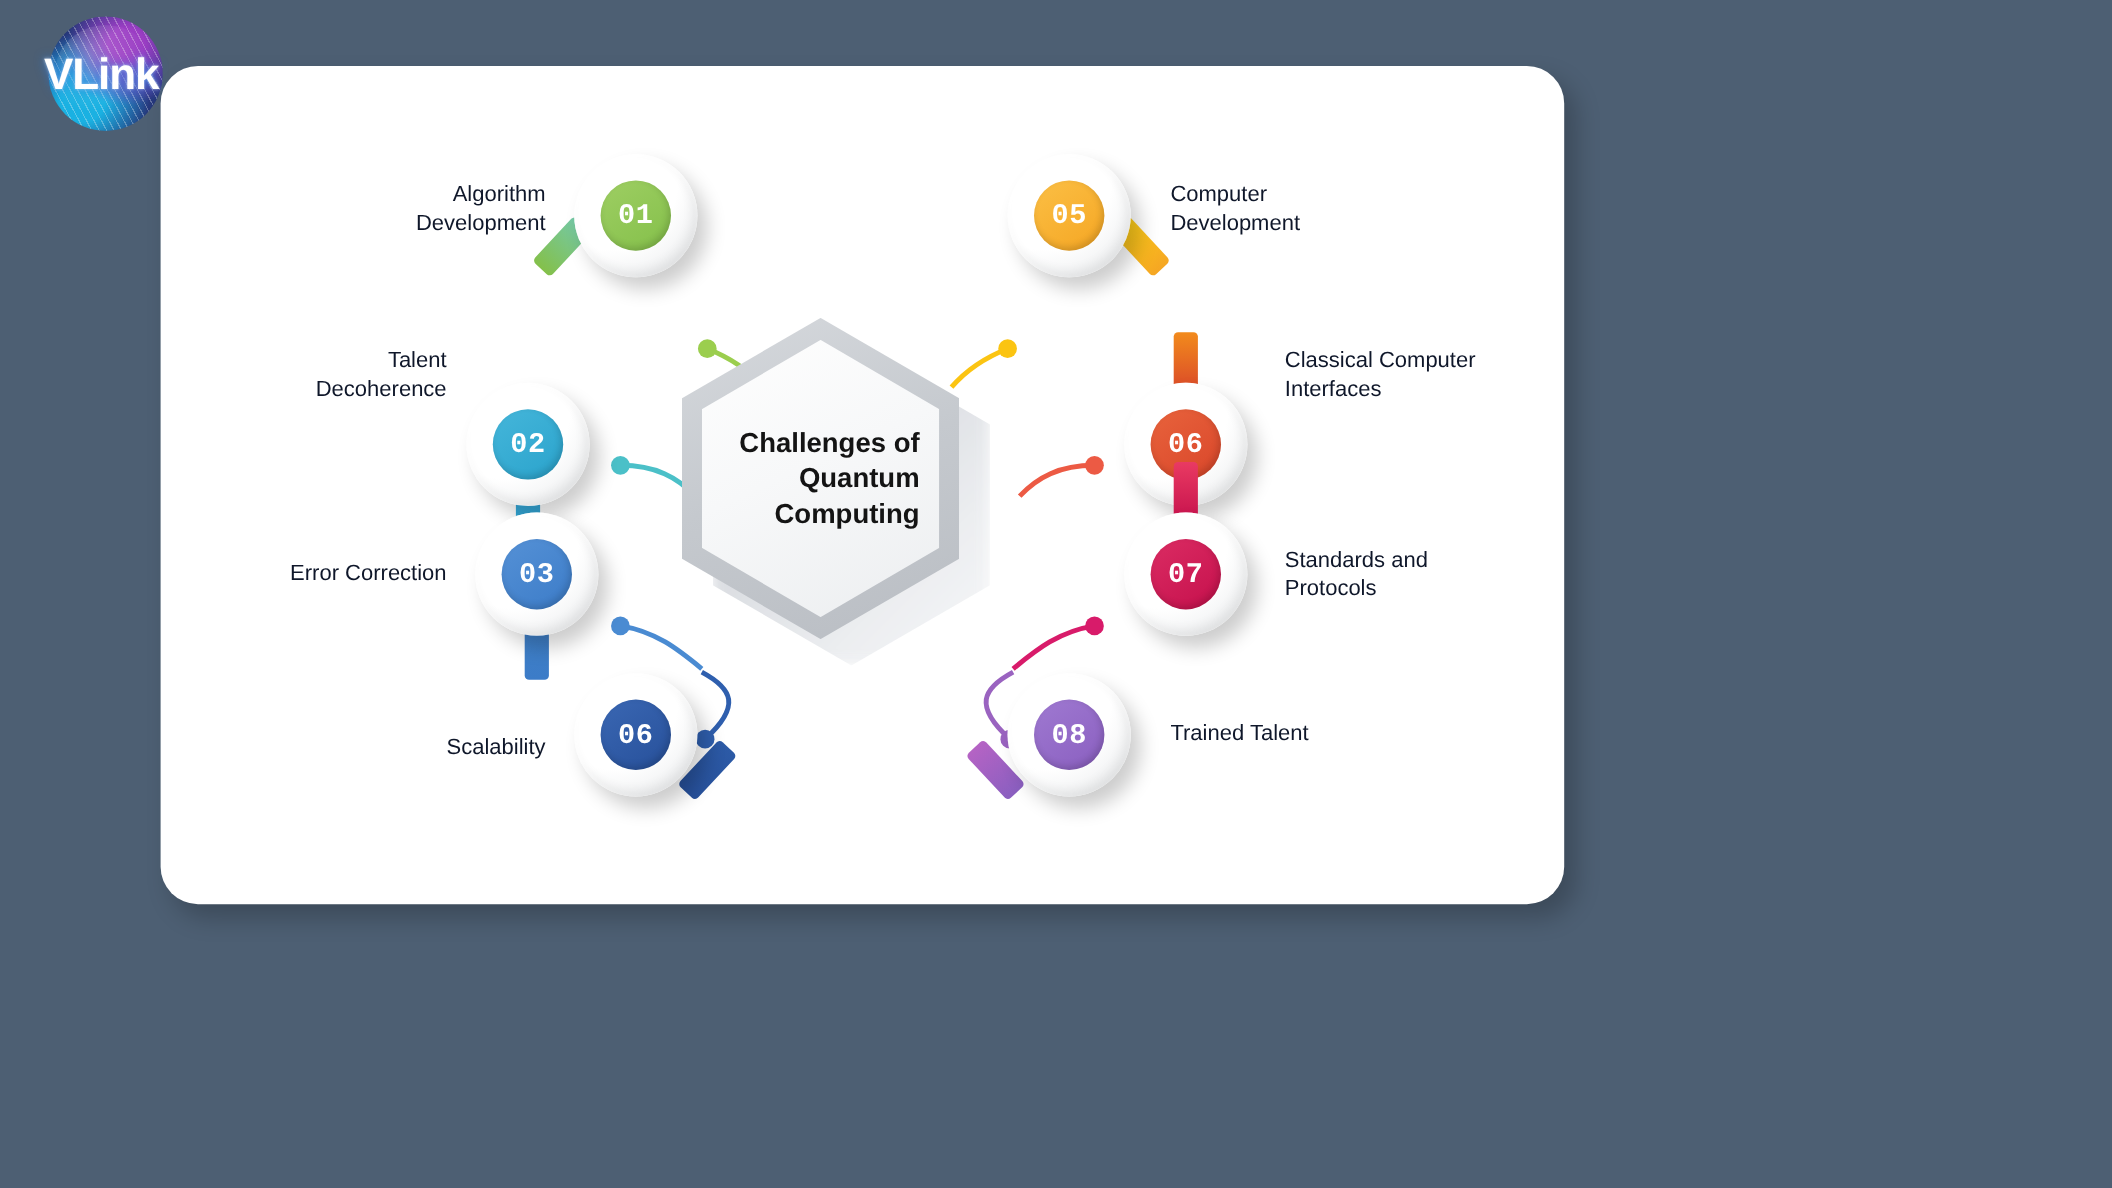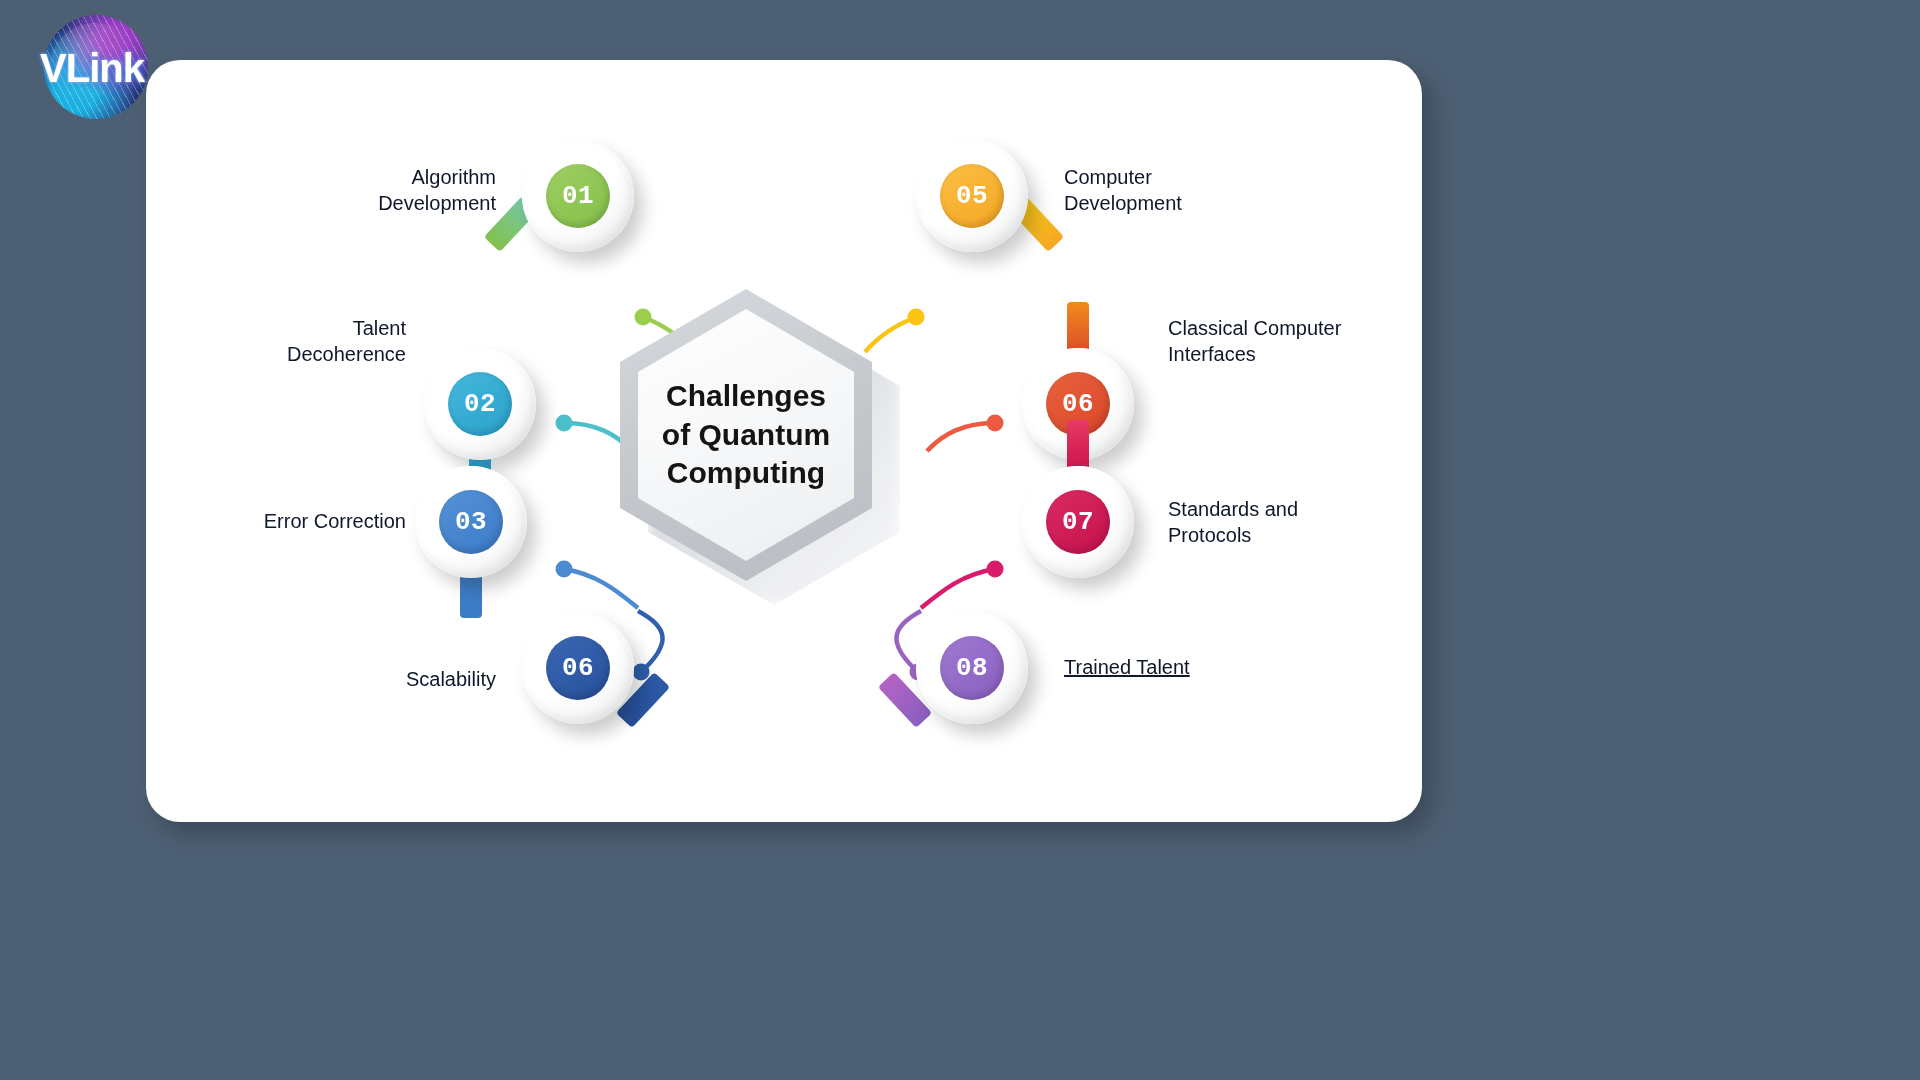--- a/index.html
+++ b/index.html
@@ -119,24 +119,24 @@
     top: 26px;
     width: 216px;
     height: 252px;
     background: linear-gradient(155deg, #fefefe 0%, #f7f8f9 45%, #eceef0 100%);
     clip-path: polygon(50% 0%, 100% 25%, 100% 75%, 50% 100%, 0% 75%, 0% 25%);
     display: flex;
     align-items: center;
     justify-content: center;
   }
   .hex-title {
-    font-size: 30px;
+    font-size: 25px;
     font-weight: 700;
     color: #141414;
-    text-align: center;
+    text-align: right;
     line-height: 1.28;
     width: 180px;
   }
 
   
   .node {
     position: absolute;
     width: 112px;
     height: 112px;
   }
@@ -265,21 +265,21 @@
 Development</div>
 
     <div class="node" style="left:278px; top:288px;">
       <div class="tab" style="left: 45px; top: 96px; background: linear-gradient(rgb(58, 169, 220) 0%, rgb(42, 163, 204) 100%);"></div>
       <div class="disc"></div>
       <div class="num" style="background: linear-gradient(145deg, rgb(69, 182, 218) 0%, rgb(42, 163, 204) 100%);">02</div>
     </div>
     <div class="label right-al" style="left:10px; top:255px; width:250px;">Talent
 Decoherence</div>
 
-    <div class="node" style="left:269px; top:406px;text-align:center;">
+    <div class="node" style="left:286px; top:406px;text-align:center;">
       <div class="tab" style="left: 45px; top: 96px; background: linear-gradient(rgb(63, 127, 196) 0%, rgb(60, 124, 200) 100%);"></div>
       <div class="disc"></div>
       <div class="num" style="background: linear-gradient(145deg, rgb(85, 145, 214) 0%, rgb(60, 124, 200) 100%);">03</div>
     </div>
     <div class="label right-al" style="left:10px; top:448px; width:250px;">Error Correction</div>
 
     <div class="node" style="left:376px; top:552px;">
       <div class="tab" style="left: 110px; top: 60px; transform: rotate(43deg); background: linear-gradient(rgb(44, 90, 166) 0%, rgb(39, 80, 154) 100%);"></div>
       <div class="disc"></div>
       <div class="num" style="background: linear-gradient(145deg, rgb(58, 103, 179) 0%, rgb(39, 80, 154) 100%);">06</div>
@@ -308,16 +308,16 @@
       <div class="num" style="background: linear-gradient(145deg, rgb(219, 44, 99) 0%, rgb(197, 16, 76) 100%);">07</div>
     </div>
     <div class="label left-al" style="left:1022px; top:436px; width:290px;">Standards and
 Protocols</div>
 
     <div class="node" style="left:770px; top:552px;">
       <div class="tab" style="left: -22px; top: 60px; transform: rotate(-43deg); background: linear-gradient(rgb(181, 99, 196) 0%, rgb(138, 95, 192) 100%);"></div>
       <div class="disc"></div>
       <div class="num" style="background: linear-gradient(145deg, rgb(159, 121, 209) 0%, rgb(138, 95, 192) 100%);">08</div>
     </div>
-    <div class="label left-al" style="left:918px; top:594px; width:290px;text-decoration:underline;">Trained Talent</div>
+    <div class="label left-al" style="left:918px; top:594px; width:290px;">Trained Talent</div>
 
   </div>
 </div>
 
 </body></html>

